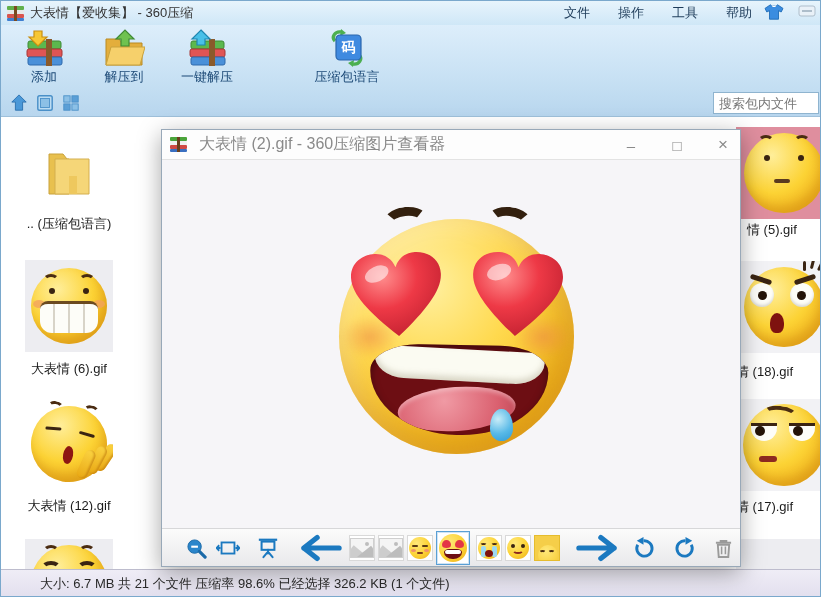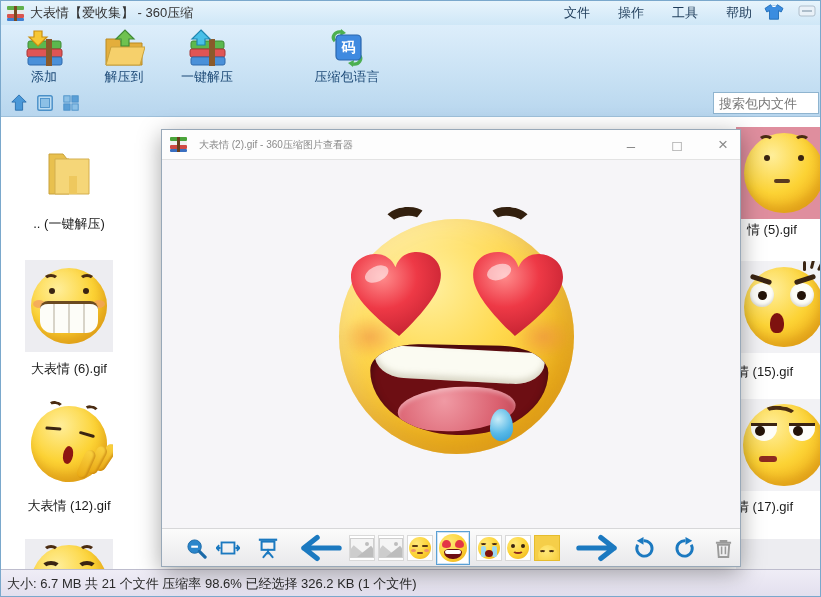--- a/index.html
+++ b/index.html
@@ -100,29 +100,29 @@
   .f17 .bmouth{ left:16px; top:52px; width:18px; height:6px; border-radius:3px; background:#8d2a20; }
 
   
   .bfl .browA.l{ left:12px; top:0px; } .bfl .browA.r{ right:12px; top:0px; }
   .bfl .ceye{ width:20px; height:14px; border:4px solid transparent; border-top-color:#3a2412; border-radius:50%; top:16px; }
   .bfl .ceye.l{ left:10px; } .bfl .ceye.r{ right:10px; }
 
   
   .statusbar { position:absolute; left:0; top:568px; width:821px; height:29px;
     background:linear-gradient(#efedf6,#e2dfee); border-top:1px solid #bdbccd;
-    display:flex; align-items:center; }
+    display:flex; align-items:center;padding-left:33px; }
   .status-text { font-size:13px; color:#2a2a2a; margin-left:6px; }
 
   
   .viewer { position:absolute; left:160px; top:128px; width:580px; height:438px; background:#f7f7f9;
     border:1px solid #98a8b8; box-shadow:0 6px 22px rgba(0,0,0,.35); z-index:10; }
   .v-titlebar { position:absolute; left:0; top:0; width:100%; height:30px; background:#fdfdfd;
     border-bottom:1px solid #e3e3e3; display:flex; align-items:center; }
-  .v-title { font-size:10px; color:#8a8a8a; margin-left:6px; }
+  .v-title { font-size:16px; color:#8a8a8a; margin-left:6px; }
   .v-btns { position:absolute; right:8px; top:0; height:30px; display:flex; gap:28px; align-items:center; }
   .v-btn { font-size:15px; color:#8a8a8a; width:18px; text-align:center; cursor:default; }
   .v-content { position:absolute; left:0; top:30px; width:578px; height:368px; background:#f6f5f8; overflow:hidden; }
 
   
   .bigemoji { position:absolute; left:177px; top:59px; width:235px; height:235px; }
   .bigface { position:absolute; left:0; top:0; width:235px; height:235px; border-radius:50%;
     background:radial-gradient(circle at 38% 28%, #fff0a0 0%, #ffd94e 38%, #f6bb1e 72%, #e69a12 100%);
     box-shadow:inset -14px -20px 32px rgba(200,130,15,.5), inset 10px 12px 26px rgba(255,255,255,.35); }
   .bigcheek { position:absolute; width:58px; height:44px; border-radius:50%;
@@ -303,21 +303,21 @@
 
   <div class="filearea">
 
     <div style="position:absolute; left:24px; top:10px; width:88px; height:92px; display:flex; align-items:center; justify-content:center;">
       <svg width="52" height="46" viewBox="0 0 52 46">
         <path d="M6 4 L20 4 L24 9 L26 9 L26 44 L6 44 Z" fill="#e8c04e" stroke="#c9a23c" stroke-width="1"></path>
         <path d="M12 9 L46 9 L46 44 L12 44 Z" fill="#f5d678" stroke="#d4af4e" stroke-width="1"></path>
         <path d="M26 26 L34 26 L34 44 L26 44 Z" fill="#eec85e"></path>
       </svg>
     </div>
-    <div class="fitem-label" style="left:24px; top:98px; width:88px; text-align:center;">.. (一键解压)</div>
+    <div class="fitem-label" style="left:24px; top:98px; width:88px; text-align:center;">.. (压缩包语言)</div>
 
     <div class="thumbbox" style="left:24px; top:143px;">
       <div class="face f6">
         <i class="browA l"></i>
           <i class="browA r"></i>
         <i class="eyedot l"></i>
           <i class="eyedot r"></i>
         <i class="cheek l"></i>
           <i class="cheek r"></i>
         <i class="teeth"></i>
@@ -366,21 +366,21 @@
           <i class="tick c"></i>
         <i class="weye l"></i>
           <i class="weye r"></i>
         <i class="abrow l"></i>
           <i class="abrow r"></i>
         <i class="pupil l"></i>
           <i class="pupil r"></i>
         <i class="omouth"></i>
       </div>
     </div>
-    <div class="fitem-label" style="left:735px; top:246px;">情 (15).gif</div>
+    <div class="fitem-label" style="left:735px; top:246px;">情 (18).gif</div>
 
     <div class="thumbbox" style="left:735px; top:282px; width:95px; background:#f2f2f5;">
       <div class="face f17" style="width:82px; height:82px;">
         <i class="lbrow"></i>
         <i class="heye l">
             <i class="hpupil"></i>
           </i>
         <i class="heye r">
             <i class="hpupil"></i>
           </i>

